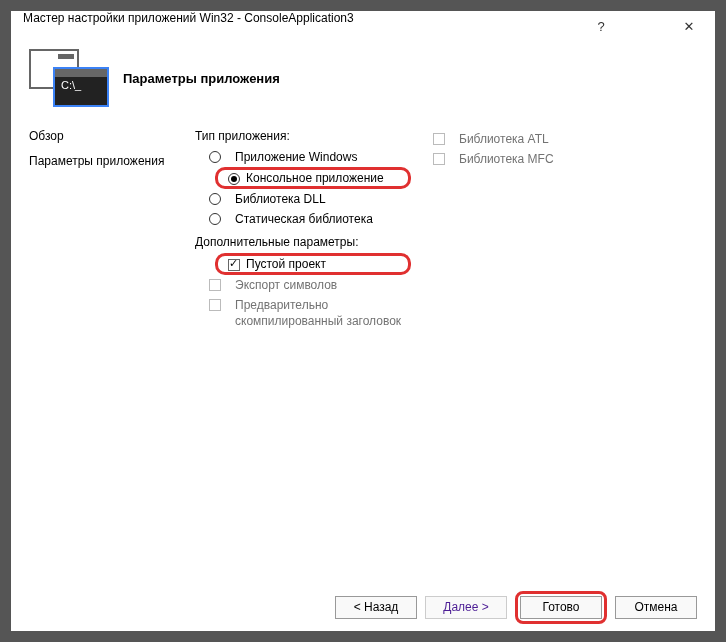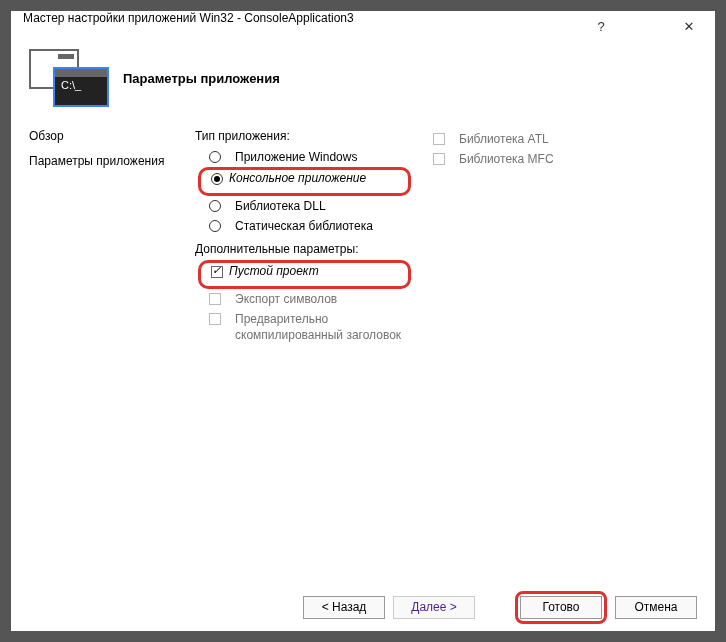--- a/index.html
+++ b/index.html
@@ -23,25 +23,25 @@
 .col1 { width: 216px; }
 .col2 { flex: 1; }
 .section-label { margin-bottom: 4px; }
 .radio-row, .check-row { display: flex; align-items: flex-start; gap: 14px; padding: 2px 0 2px 14px; line-height: 16px; }
 .radio { width: 12px; height: 12px; border: 1px solid #333; border-radius: 50%; margin-top: 2px; position: relative; flex-shrink: 0; }
 .radio.checked::after { content: ""; position: absolute; left: 2px; top: 2px; width: 6px; height: 6px; background: #000; border-radius: 50%; }
 .check { width: 12px; height: 12px; border: 1px solid #666; margin-top: 2px; position: relative; flex-shrink: 0; background: #fff; }
 .check.checked::after { content: "✓"; position: absolute; left: 0px; top: -3px; font-size: 11px; color: #000; }
 .check.disabled { border-color: #bbb; }
 .disabled-text { color: #737373; }
-.hl { border: 3px solid #e03030; border-radius: 10px; padding: 1px 4px 8px 10px; margin-left: 3px; display: inline-flex; align-items: flex-start; gap: 6px; font-style: italic; }
+.hl { border: 3px solid #e03030; border-radius: 10px; padding: 1px 4px 1px 10px; margin-left: 20px; display: inline-flex; align-items: flex-start; gap: 6px; }
 .footer { height: 48px; display: flex; align-items: center; justify-content: flex-end; gap: 8px; padding: 0 18px; }
 .btn { min-width: 82px; height: 23px; border: 1px solid #999; background: #f9f9f9; font-size: 12px; display: flex; align-items: center; justify-content: center; cursor: pointer; }
 .btn.disabled { color: #4c1d95; border-color: #ccc; cursor: default; }
-.hl-ready { border: 3px solid #e03030; border-radius: 8px; padding: 2px; display: inline-flex; margin-left: 32px; }
+.hl-ready { border: 3px solid #e03030; border-radius: 8px; padding: 2px; display: inline-flex; }
 </style>
 </head>
 <body>
 
 <div class="window">
   <div class="titlebar">
     <span>Мастер настройки приложений Win32 - ConsoleApplication3</span>
     <span class="spacer"></span>
     <div class="tbtn">?</div>
     <div class="tbtn">✕</div>

